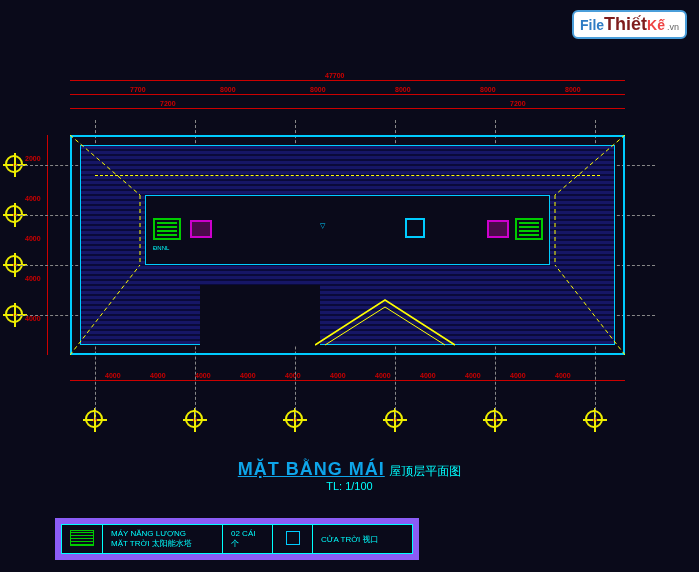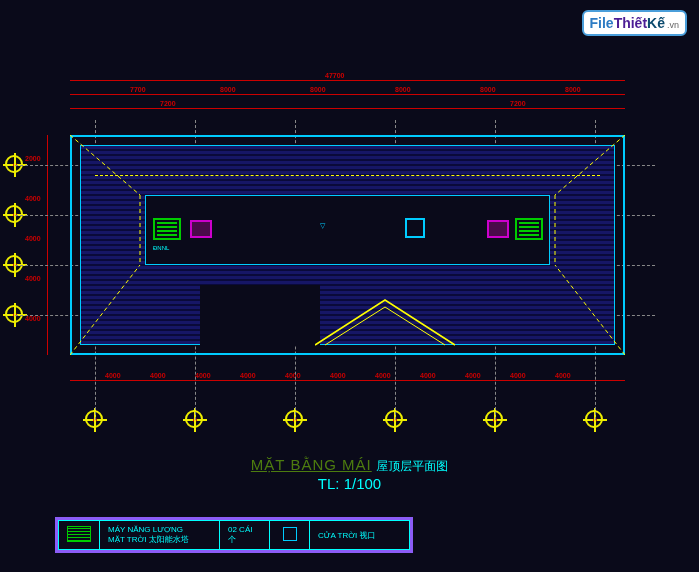--- a/index.html
+++ b/index.html
@@ -1,22 +1,22 @@
 <!DOCTYPE html>
 <html><head>
 <meta charset="utf-8">
 <style>
 *{margin:0;padding:0;box-sizing:border-box}
 body{background:#000;font-family:Arial,sans-serif;width:699px;height:572px;position:relative;overflow:hidden}
 .canvas{width:699px;height:572px;background:#0a0a1a;position:relative}
 .logo{position:absolute;top:10px;right:12px;z-index:100}
 .logo-box{background:#fff;border:2px solid #4a9eda;border-radius:6px;padding:2px 6px;display:inline-block}
 .logo-file{color:#2e7cc4;font-weight:bold;font-size:14px}
-.logo-thiet{color:#4c1d95;font-weight:bold;font-size:14px}
-.logo-ke{color:#0c4a6e;font-weight:bold;font-size:14px}
+.logo-thiet{color:#7f1d1d;font-weight:bold;font-size:18px}
+.logo-ke{color:#ef4444;font-weight:bold;font-size:14px}
 .logo-vn{color:#666;font-size:9px;margin-left:2px}
 .drawing-area{position:absolute;top:100px;left:55px;width:580px;height:300px}
 .roof-outer{position:absolute;top:35px;left:15px;width:555px;height:220px;border:2px solid #0cf}
 .roof-tile{position:absolute;top:45px;left:25px;width:535px;height:200px;background:repeating-linear-gradient(0deg,#161666 0,#161666 3px,#0a0a3a 3px,#0a0a3a 5px);border:1px solid #0cf}
 .roof-inner-cut{position:absolute;top:95px;left:90px;width:405px;height:70px;background:#0a0a1a;border:1px solid #0cf}
 .roof-bottom-cut{position:absolute;top:185px;left:145px;width:120px;height:60px;background:#0a0a1a}
 .ridge-line{position:absolute;border-top:1px dashed #ff0;}
 .axis-marker{position:absolute;width:18px;height:18px;border:2px solid #ee0;border-radius:50%}
 .axis-marker::before,.axis-marker::after{content:"";position:absolute;background:#ee0}
 .axis-marker::before{top:7px;left:-4px;width:24px;height:2px}
@@ -26,24 +26,24 @@
 .dim-line{position:absolute;border-top:1px solid #c00}
 .dim-line-v{position:absolute;border-left:1px solid #c00}
 .dash-line{position:absolute;border-top:1px dashed #888}
 .dash-line-v{position:absolute;border-left:1px dashed #888}
 .solar{position:absolute;width:28px;height:22px;border:2px solid #0c0;background:#0a0a1a}
 .solar::before{content:"";position:absolute;top:2px;left:2px;right:2px;bottom:2px;background:repeating-linear-gradient(0deg,#0c0 0,#0c0 2px,transparent 2px,transparent 4px)}
 .tank{position:absolute;width:22px;height:18px;border:2px solid #c0c;background:#4a0a4a}
 .hatch-sq{position:absolute;width:20px;height:20px;border:2px solid #0cf;background:#0a0a1a}
 .gable{position:absolute;top:195px;left:260px;width:140px;height:55px}
 .title-block{position:absolute;bottom:80px;left:50%;transform:translateX(-50%);text-align:center}
-.title-main{color:#4d7c0f;font-size:15px;font-weight:normal;text-decoration:underline;letter-spacing:1px}
+.title-main{color:#0ea5e9;font-size:18px;font-weight:bold;text-decoration:underline;letter-spacing:1px}
 .title-cn{color:#0ff;font-size:12px;}
-.title-scale{color:#0ff;font-size:15px}
-.legend{position:absolute;bottom:19px;left:55px;border:3px solid #8b5cf6}
+.title-scale{color:#0ff;font-size:11px}
+.legend{position:absolute;bottom:12px;left:55px;border:6px solid #8b5cf6}
 .legend table{border-collapse:collapse}
 .legend td{border:1px solid #0ff;padding:4px 8px;color:#0ff;font-size:8px;vertical-align:middle}
 .legend-icon{width:40px;text-align:center}
 .legend-solar{display:inline-block;width:24px;height:16px;border:1px solid #0c0;background:repeating-linear-gradient(0deg,#0c0 0,#0c0 1.5px,transparent 1.5px,transparent 3px)}
 .legend-tank{display:inline-block;width:20px;height:14px;border:1px solid #c0c;background:#4a0a4a}
 .legend-hatch{display:inline-block;width:14px;height:14px;border:1px solid #0cf}
 .watermark{position:absolute;bottom:40px;left:50%;transform:translateX(-50%);color:rgba(255,255,255,.35);font-size:18px;font-weight:bold;z-index:200;pointer-events:none}
 .small-label{position:absolute;color:#0ff;font-size:6px}
 </style>
 </head>

